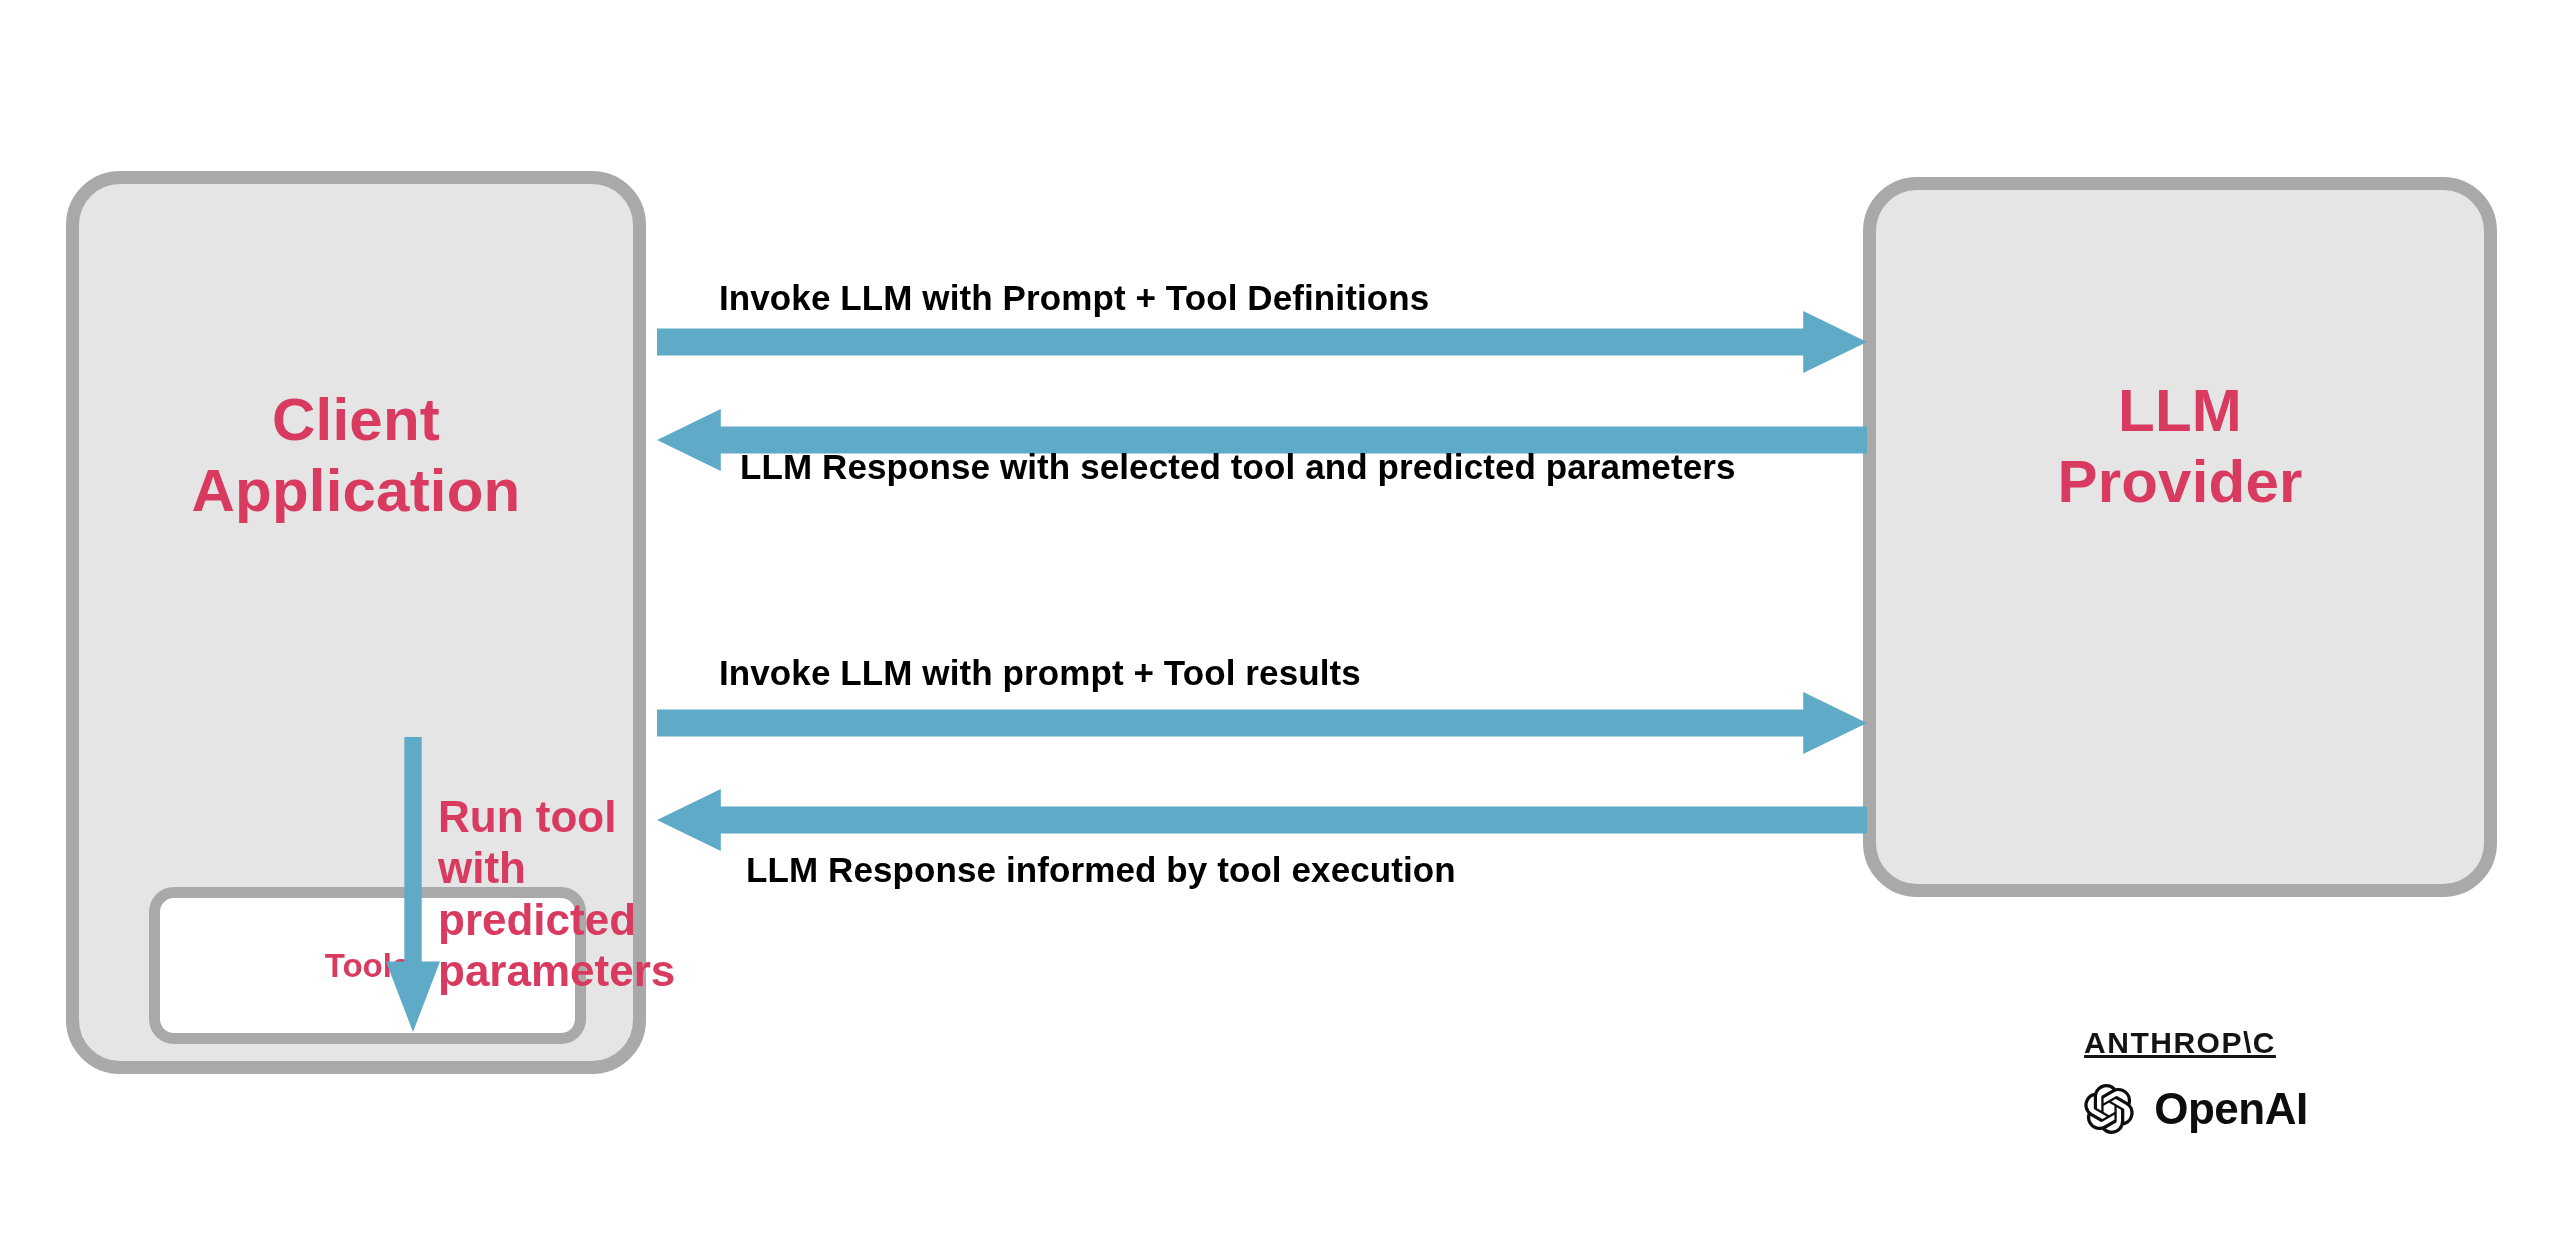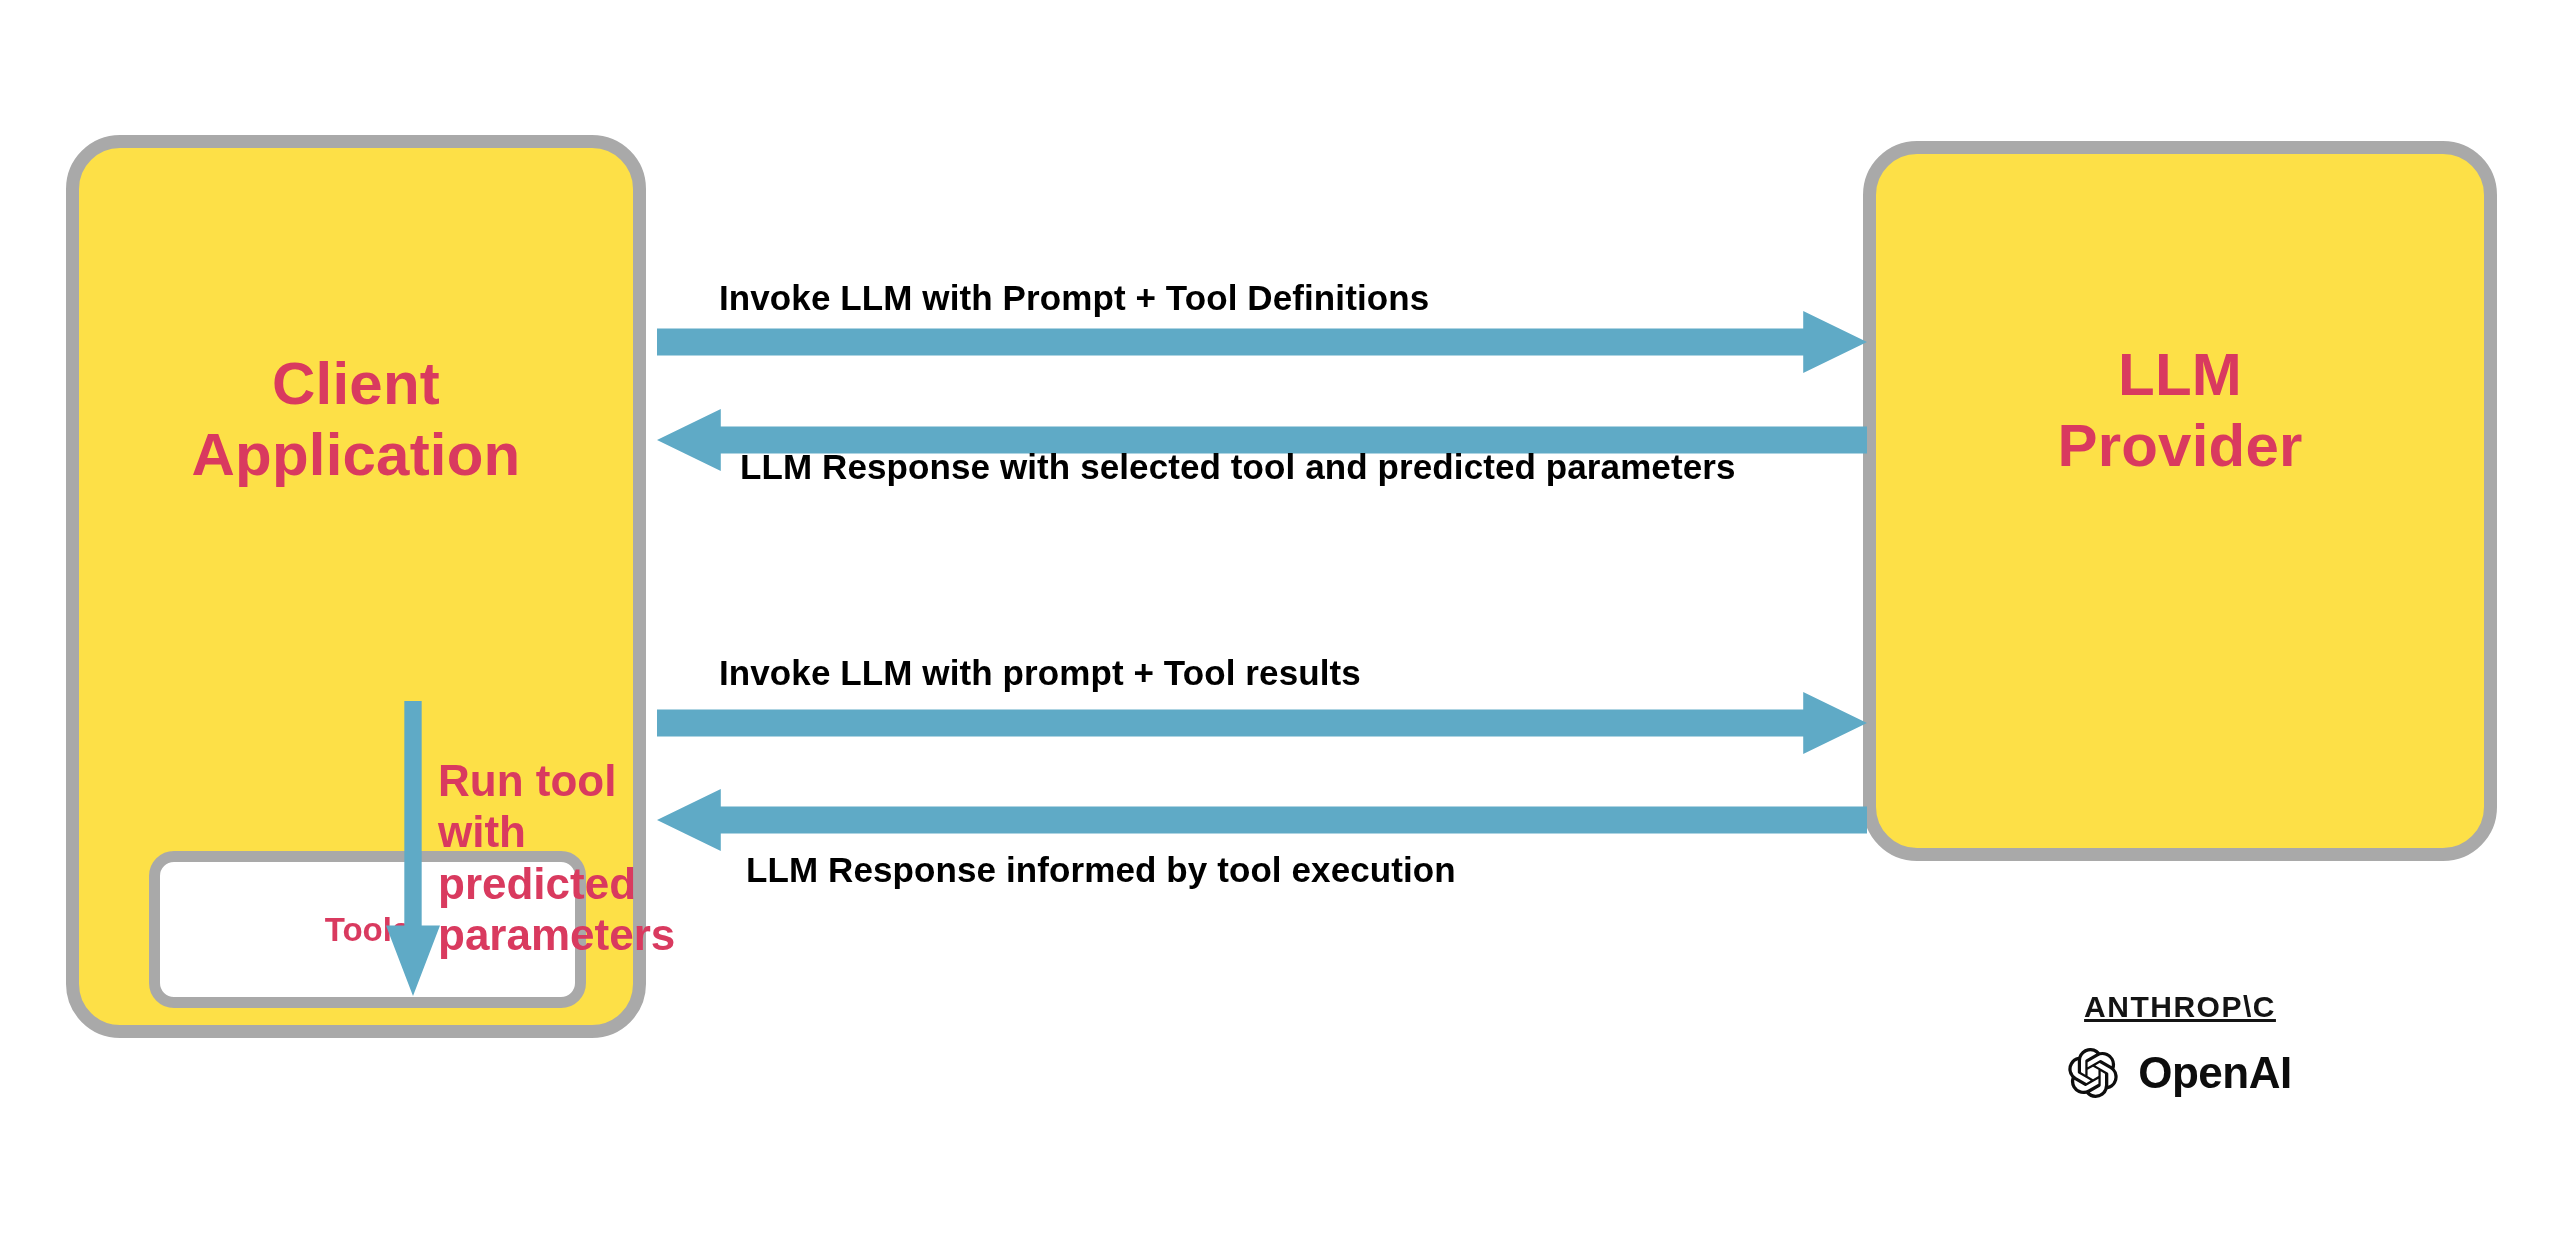--- a/index.html
+++ b/index.html
@@ -20,22 +20,23 @@
     left: 0; top: 0;
     width: 2576px;
     height: 1258px;
   }
 
   
   .node-box {
     position: absolute;
     border: 13.5px solid #a9a9a9;
     border-radius: 54px;
-    background: #fde047;
+    background: #e5e5e5;
     box-sizing: border-box;
+    margin-top: 36px;
   }
 
   #client-box {
     left: 66px;
     top: 135px;
     width: 580px;
     height: 903px;
   }
 
   #provider-box {
@@ -147,21 +148,21 @@
     text-align: center;
     color: #141414;
     font-size: 30px;
     font-weight: 700;
     letter-spacing: 1.5px;
     text-decoration: underline;
   }
 
   #openai-mark {
     position: absolute;
-    left: 0;
+    left: 16px;
     top: 894px;
     width: 100%;
     display: flex;
     align-items: center;
     justify-content: center;
     gap: 20px;
   }
   #openai-logo-icon { display: block; }
   #openai-wordmark {
     color: #0d0d0d;

